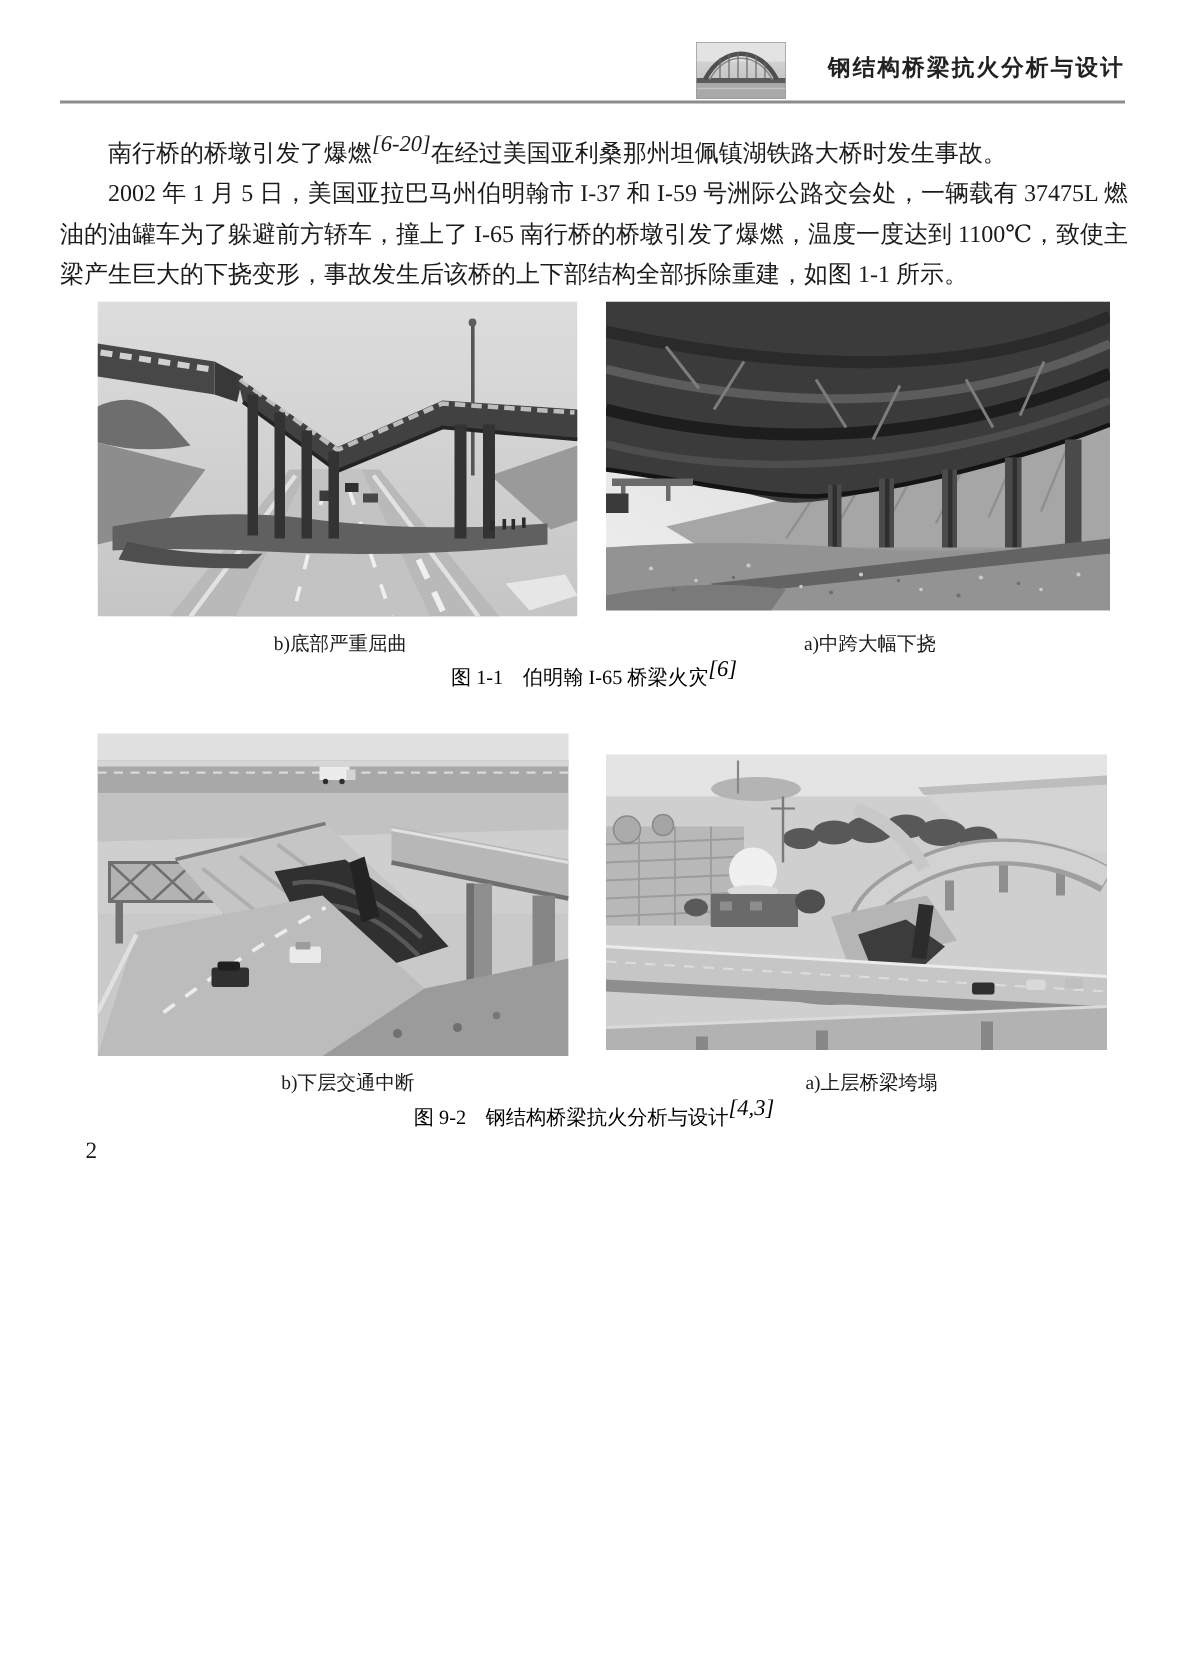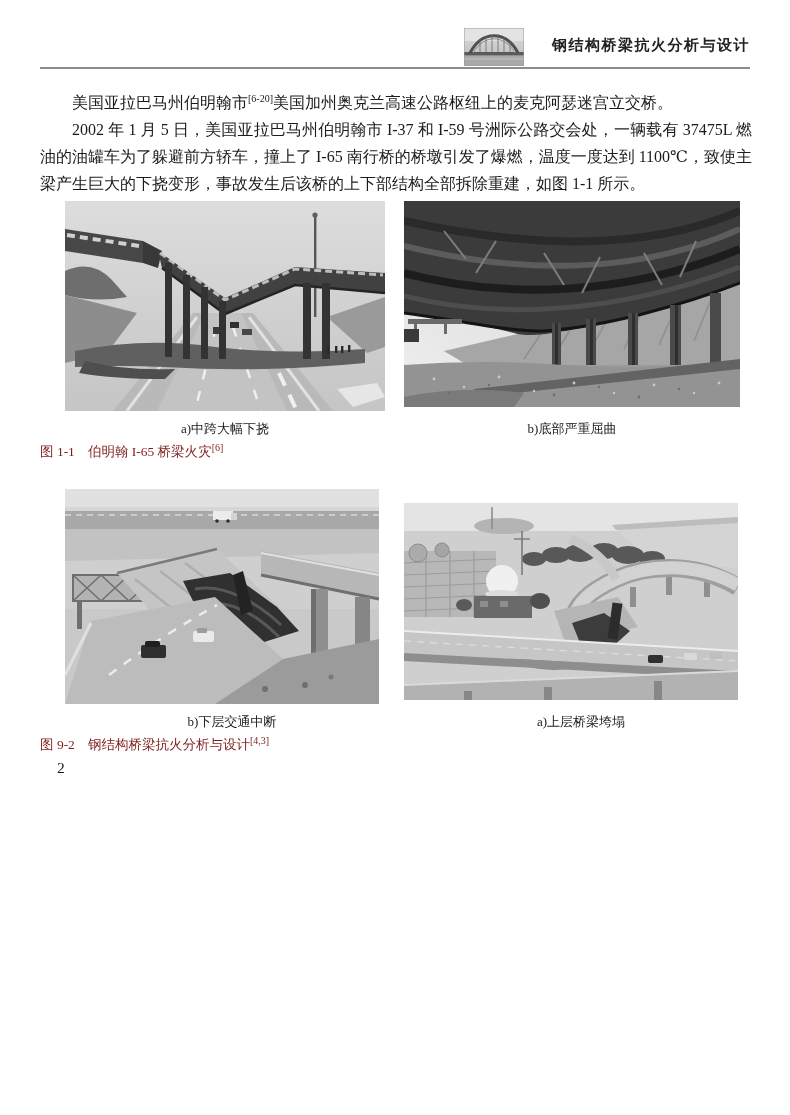--- a/index.html
+++ b/index.html
@@ -22,36 +22,36 @@
     padding-bottom:2px;
   }
   .hdr-rule{margin:1px 40px 0 40px;border-top:2px solid #8c8c8c;height:0;}
   
   .bodytxt{margin:0 38px 0 40px;}
   p.para{
     font-size:16px;line-height:27px;margin:0;
     text-align:justify;text-indent:2em;
   }
   p.para.first{margin-top:20px;}
-  sup.ref{font-size:10px;line-height:0;vertical-align:super;letter-spacing:0;}
+  sup.ref{font-size:15px;line-height:0;vertical-align:super;letter-spacing:0;font-style:italic;}
   
   figure{margin:0;padding:0;}
   .photo-row{display:flex;align-items:flex-start;}
   .fig1{margin-top:4px;}
   .fig2{margin-top:28px;}
   .cell-l1{width:320px;margin-left:25px;flex:0 0 auto;}
   .cell-r1{width:336px;margin-left:19px;flex:0 0 auto;}
   .cell-l2{width:314px;margin-left:25px;flex:0 0 auto;}
   .cell-r2{width:334px;margin-left:25px;flex:0 0 auto;}
   .cell-r2 svg{margin-top:14px;}
   .photo-row svg{display:block;}
   .subcap-row{display:flex;margin-top:9px;font-size:13px;line-height:17px;color:#1b1b1b;}
   .subcap{text-align:center;}
   figcaption{
-    text-align:left;font-size:13.5px;line-height:18px;margin-top:6px;color:#7f1d1d;
+    text-align:center;font-size:13.5px;line-height:18px;margin-top:6px;color:#000000;
   }
   figcaption .fig-title{margin-left:13px;}
   .after-fig1{margin-top:8px;}
   .after-fig2{margin-top:12px;}
   .page-number{margin:4px 0 0 57px;font-size:15.5px;line-height:20px;}
 </style>
 </head>
 <body>
 
 <div class="page">
@@ -80,21 +80,21 @@
           <line x1="46" y1="13" x2="46" y2="24"></line>
       </g>
       <rect width="60" height="38" fill="none" stroke="#9b9b9b" stroke-width="1"></rect>
     </svg>
     <div class="book-title">钢结构桥梁抗火分析与设计</div>
   </div>
   <div class="hdr-rule"></div>
 
   <div class="bodytxt">
 
-    <p class="para first"><span>美国亚拉巴马州伯明翰市</span><sup class="ref">[6-20]</sup><span>美国加州奥克兰高速公路枢纽上的麦克阿瑟迷宫立交桥。</span></p>
+    <p class="para first"><span>南行桥的桥墩引发了爆燃</span><sup class="ref">[6-20]</sup><span>在经过美国亚利桑那州坦佩镇湖铁路大桥时发生事故。</span></p>
 
     <p class="para">2002 年 1 月 5 日，美国亚拉巴马州伯明翰市 I-37 和 I-59 号洲际公路交会处，一辆载有 37475L 燃油的油罐车为了躲避前方轿车，撞上了 I-65 南行桥的桥墩引发了爆燃，温度一度达到 1100℃，致使主梁产生巨大的下挠变形，事故发生后该桥的上下部结构全部拆除重建，如图 1-1 所示。</p>
 
     <figure class="fig1">
       <div class="photo-row">
         <div class="cell-l1">
 
           <svg viewBox="0 0 320 210" width="320" height="210">
             <defs>
               <linearGradient id="sky1" x1="0" y1="0" x2="0" y2="1">
@@ -224,22 +224,22 @@
                 <circle cx="85" cy="184" r="1.2"></circle>
                 <circle cx="150" cy="194" r="1.4"></circle>
               <circle cx="195" cy="186" r="1.2"></circle>
                 <circle cx="235" cy="196" r="1.4"></circle>
                 <circle cx="275" cy="188" r="1.2"></circle>
             </g>
           </svg>
         </div>
       </div>
       <div class="subcap-row">
+        <div class="subcap cell-r1">b)底部严重屈曲</div>
         <div class="subcap cell-l1">a)中跨大幅下挠</div>
-        <div class="subcap cell-r1">b)底部严重屈曲</div>
       </div>
       <figcaption><span class="fig-label">图 1-1</span><span class="fig-title">伯明翰 I-65 桥梁火灾</span><sup class="ref">[6]</sup></figcaption>
     </figure>
 
 
     <figure class="fig2">
       <div class="photo-row">
         <div class="cell-l2">
 
           <svg viewBox="0 0 314 215" width="314" height="215">

